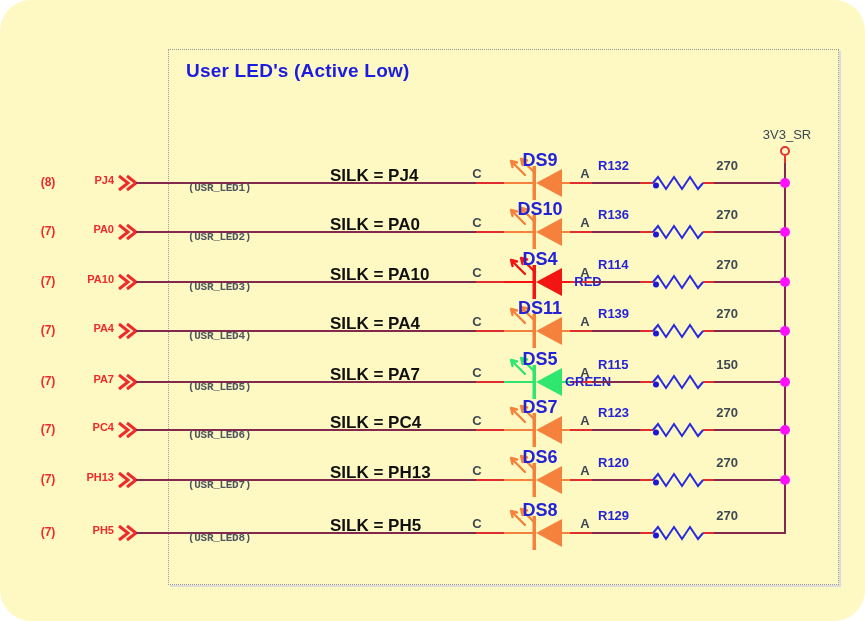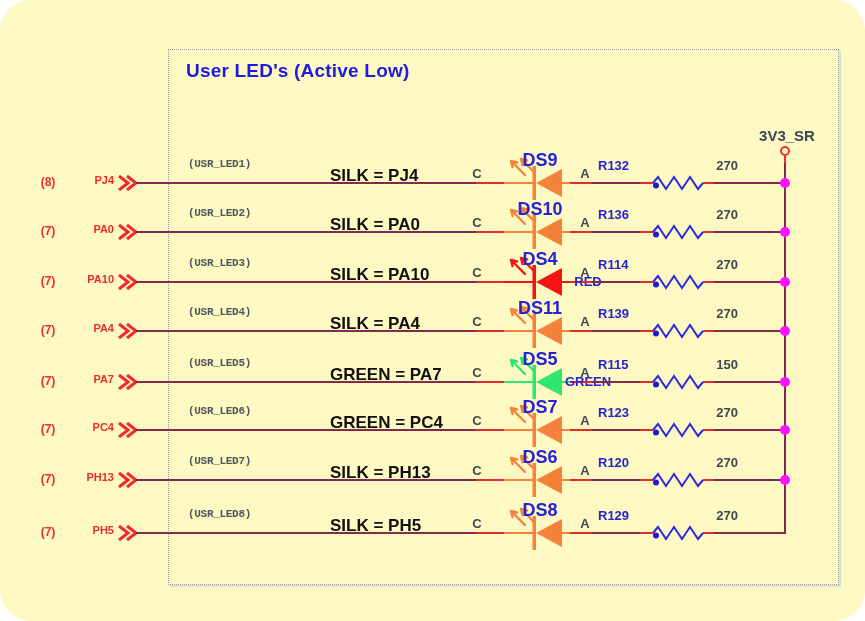--- a/index.html
+++ b/index.html
@@ -5,39 +5,39 @@
   html,body{margin:0;padding:0;background:#fff;}
   #page{position:relative;width:865px;height:621px;background:#fef9c3;overflow:hidden;
         font-family:"Liberation Sans",sans-serif;border-radius:31px;}
   
   .frame{position:absolute;left:168px;top:49px;width:669px;height:534px;
          border:1px dotted #9a9a9a;box-shadow:2px 2px 0 #dcdcdc;}
   .title{position:absolute;left:186px;top:60px;font-size:19px;font-weight:bold;
          color:#1c1ce0;letter-spacing:.2px;}
   
   .pwr-label{position:absolute;left:745px;top:127px;width:84px;text-align:center;
-             font-size:15px;font-weight:bold;color:#3a4653;}
+             font-size:13px;font-weight:normal;color:#3a4653;}
   .pwr-circle{position:absolute;left:780px;top:146px;width:10px;height:10px;
               border:2px solid #e83030;border-radius:50%;box-sizing:border-box;}
   .pwr-stub{position:absolute;left:784px;top:156px;width:2px;height:7px;background:#e83030;}
   .rail{position:absolute;left:784px;top:163px;width:2px;height:371px;background:#82294e;}
   
   .row{position:absolute;left:30px;width:790px;height:60px;}
   .row span{position:absolute;display:block;}
   .pin{left:0;top:28px;width:36px;text-align:center;color:#ee2a2a;font-weight:bold;font-size:12px;}
   .port{left:28px;top:27px;width:56px;text-align:right;color:#ee2a2a;font-weight:bold;font-size:11px;}
   .chev{position:absolute;left:86px;top:25px;}
   .wire{top:35px;height:2px;background:#82294e;}
   .w1{left:106px;width:340px;}
   .w2{left:562px;width:50px;}
   .w3{left:684px;width:72px;}
   .stub{top:35px;height:2px;background:#e02e2e;}
   .s1{left:446px;width:30px;}
   .s2{left:554px;width:8px;}
-  .usr{left:158px;top:11px;font-family:"Liberation Mono","DejaVu Sans Mono",monospace;
+  .usr{left:158px;top:35px;font-family:"Liberation Mono","DejaVu Sans Mono",monospace;
        font-size:11px;font-weight:bold;color:#4e565e;letter-spacing:-.3px;}
   .silk{left:300px;top:19px;font-size:17px;font-weight:bold;color:#101010;}
   .cpin{left:434px;top:19px;width:26px;text-align:center;font-size:13px;font-weight:bold;color:#3d4853;}
   .apin{left:542px;top:19px;width:26px;text-align:center;font-size:13px;font-weight:bold;color:#3d4853;}
   .ds{left:478px;top:3px;width:64px;text-align:center;font-size:18px;font-weight:bold;color:#2424d6;}
   .sub{left:522px;top:28px;width:72px;text-align:center;font-size:13px;font-weight:bold;color:#2424d6;}
   .led-wrap{position:absolute;left:474px;top:8px;width:80px;height:50px;}
   .res{position:absolute;left:610px;top:28px;}
   .rdes{left:568px;top:11px;width:56px;text-align:left;font-size:13px;font-weight:bold;color:#2424d6;}
   .rval{left:664px;top:11px;width:44px;text-align:right;font-size:13px;font-weight:bold;color:#3d4853;}
@@ -236,21 +236,21 @@
     <span class="pin">(7)</span>
     <span class="port">PA7</span>
     <svg class="chev" width="22" height="22" viewBox="0 0 22 22">
         <g stroke="#ee2a2a" stroke-width="3" fill="none">
           <path d="M3 4 L12 11 L3 18"></path>
           <path d="M11 4 L20 11 L11 18"></path>
         </g>
       </svg>
     <span class="wire w1"></span>
     <span class="usr">(USR_LED5)</span>
-    <span class="silk">GREEN = PA7</span>
+    <span class="silk">SILK = PA7</span>
     <span class="cpin">C</span>
     <span class="stub s1"></span>
     <span class="led-wrap" style="color: rgb(47, 230, 110);">
       <svg width="80" height="50" viewBox="0 0 80 50">
           <g stroke="currentColor" stroke-width="2.4" stroke-linecap="round" fill="none">
             <path d="M21 20 L7 6 M7 6 l6 1.5 M7 6 l1.5 6"></path>
             <path d="M31 18 L17 4 M17 4 l6 1.5 M17 4 l1.5 6"></path>
           </g>
           <line x1="0" y1="28" x2="29" y2="28" stroke="currentColor" stroke-width="2"></line>
           <line x1="58" y1="28" x2="66" y2="28" stroke="currentColor" stroke-width="2"></line>
@@ -280,21 +280,21 @@
     <span class="pin">(7)</span>
     <span class="port">PC4</span>
     <svg class="chev" width="22" height="22" viewBox="0 0 22 22">
         <g stroke="#ee2a2a" stroke-width="3" fill="none">
           <path d="M3 4 L12 11 L3 18"></path>
           <path d="M11 4 L20 11 L11 18"></path>
         </g>
       </svg>
     <span class="wire w1"></span>
     <span class="usr">(USR_LED6)</span>
-    <span class="silk">GREEN = PC4</span>
+    <span class="silk">SILK = PC4</span>
     <span class="cpin">C</span>
     <span class="stub s1"></span>
     <span class="led-wrap" style="color: rgb(245, 130, 60);">
       <svg width="80" height="50" viewBox="0 0 80 50">
           <g stroke="currentColor" stroke-width="2.4" stroke-linecap="round" fill="none">
             <path d="M21 20 L7 6 M7 6 l6 1.5 M7 6 l1.5 6"></path>
             <path d="M31 18 L17 4 M17 4 l6 1.5 M17 4 l1.5 6"></path>
           </g>
           <line x1="0" y1="28" x2="29" y2="28" stroke="currentColor" stroke-width="2"></line>
           <line x1="58" y1="28" x2="66" y2="28" stroke="currentColor" stroke-width="2"></line>

